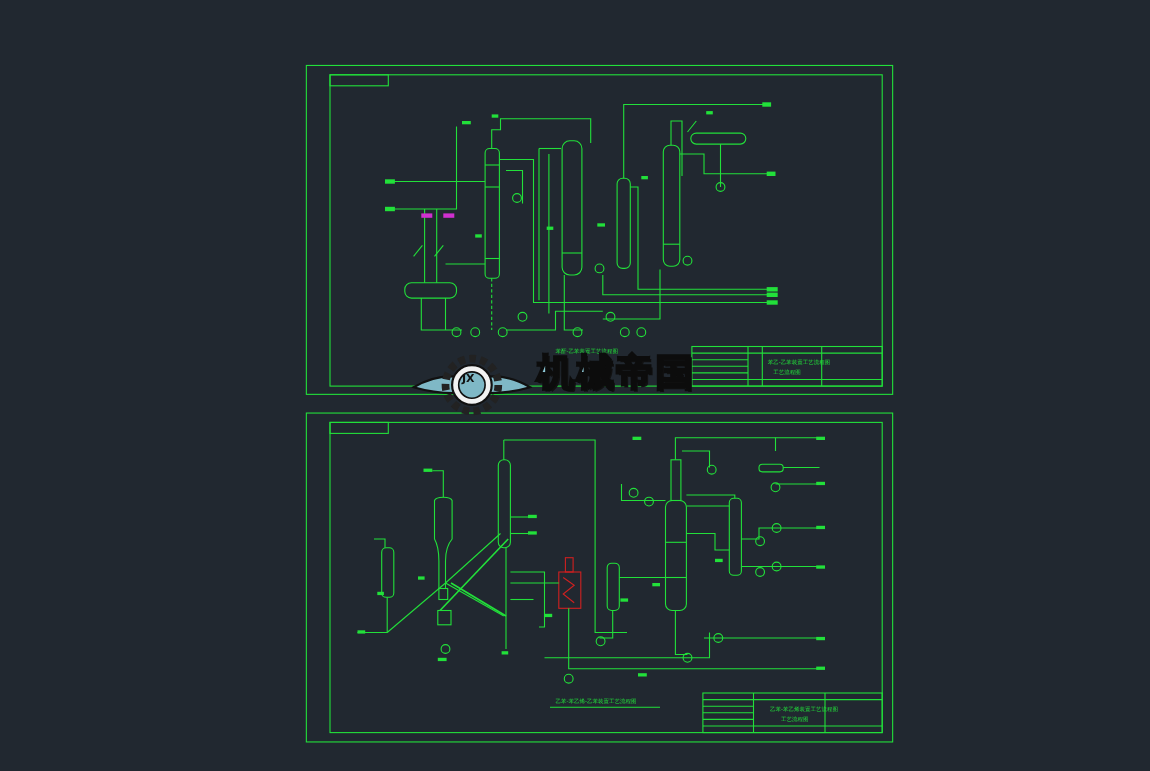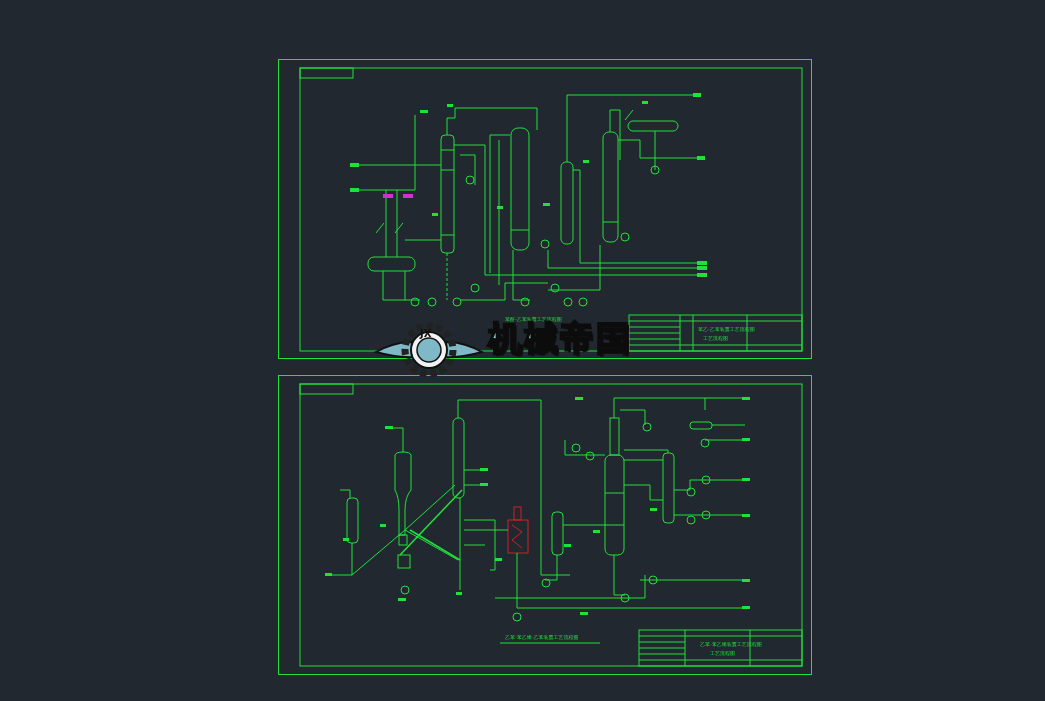--- a/index.html
+++ b/index.html
@@ -225,15 +225,15 @@
 <div class="lbl" style="left:700px;top:641px;">乙苯-苯乙烯装置工艺流程图</div>
 <div class="lbl" style="left:710px;top:650px;">工艺流程图</div>
 
 <div class="wm">
   <svg width="110" height="66" viewBox="0 0 110 66">
     <path d="M2 36 Q30 20 55 30 Q80 20 108 36 Q80 44 55 40 Q30 44 2 36 Z" fill="#7fb8c6" stroke="#111" stroke-width="2"></path>
     <circle cx="55" cy="34" r="24" fill="none" stroke="#222" stroke-width="7" stroke-dasharray="6,4"></circle>
     <circle cx="55" cy="34" r="18" fill="#f2f2f2" stroke="#111" stroke-width="2"></circle>
     <circle cx="55" cy="34" r="12" fill="#7fb8c6" stroke="#111" stroke-width="1.5"></circle>
   </svg>
-  <div style="position:absolute;left:46px;top:12px;font-size:10px;font-weight:bold;color:#111;">JX</div>
+  <div style="position:absolute;left:46px;top:23px;font-size:10px;font-weight:bold;color:#111;">JX</div>
   <div class="wm-cn">机械帝国</div>
 </div>
 
 </body></html>

